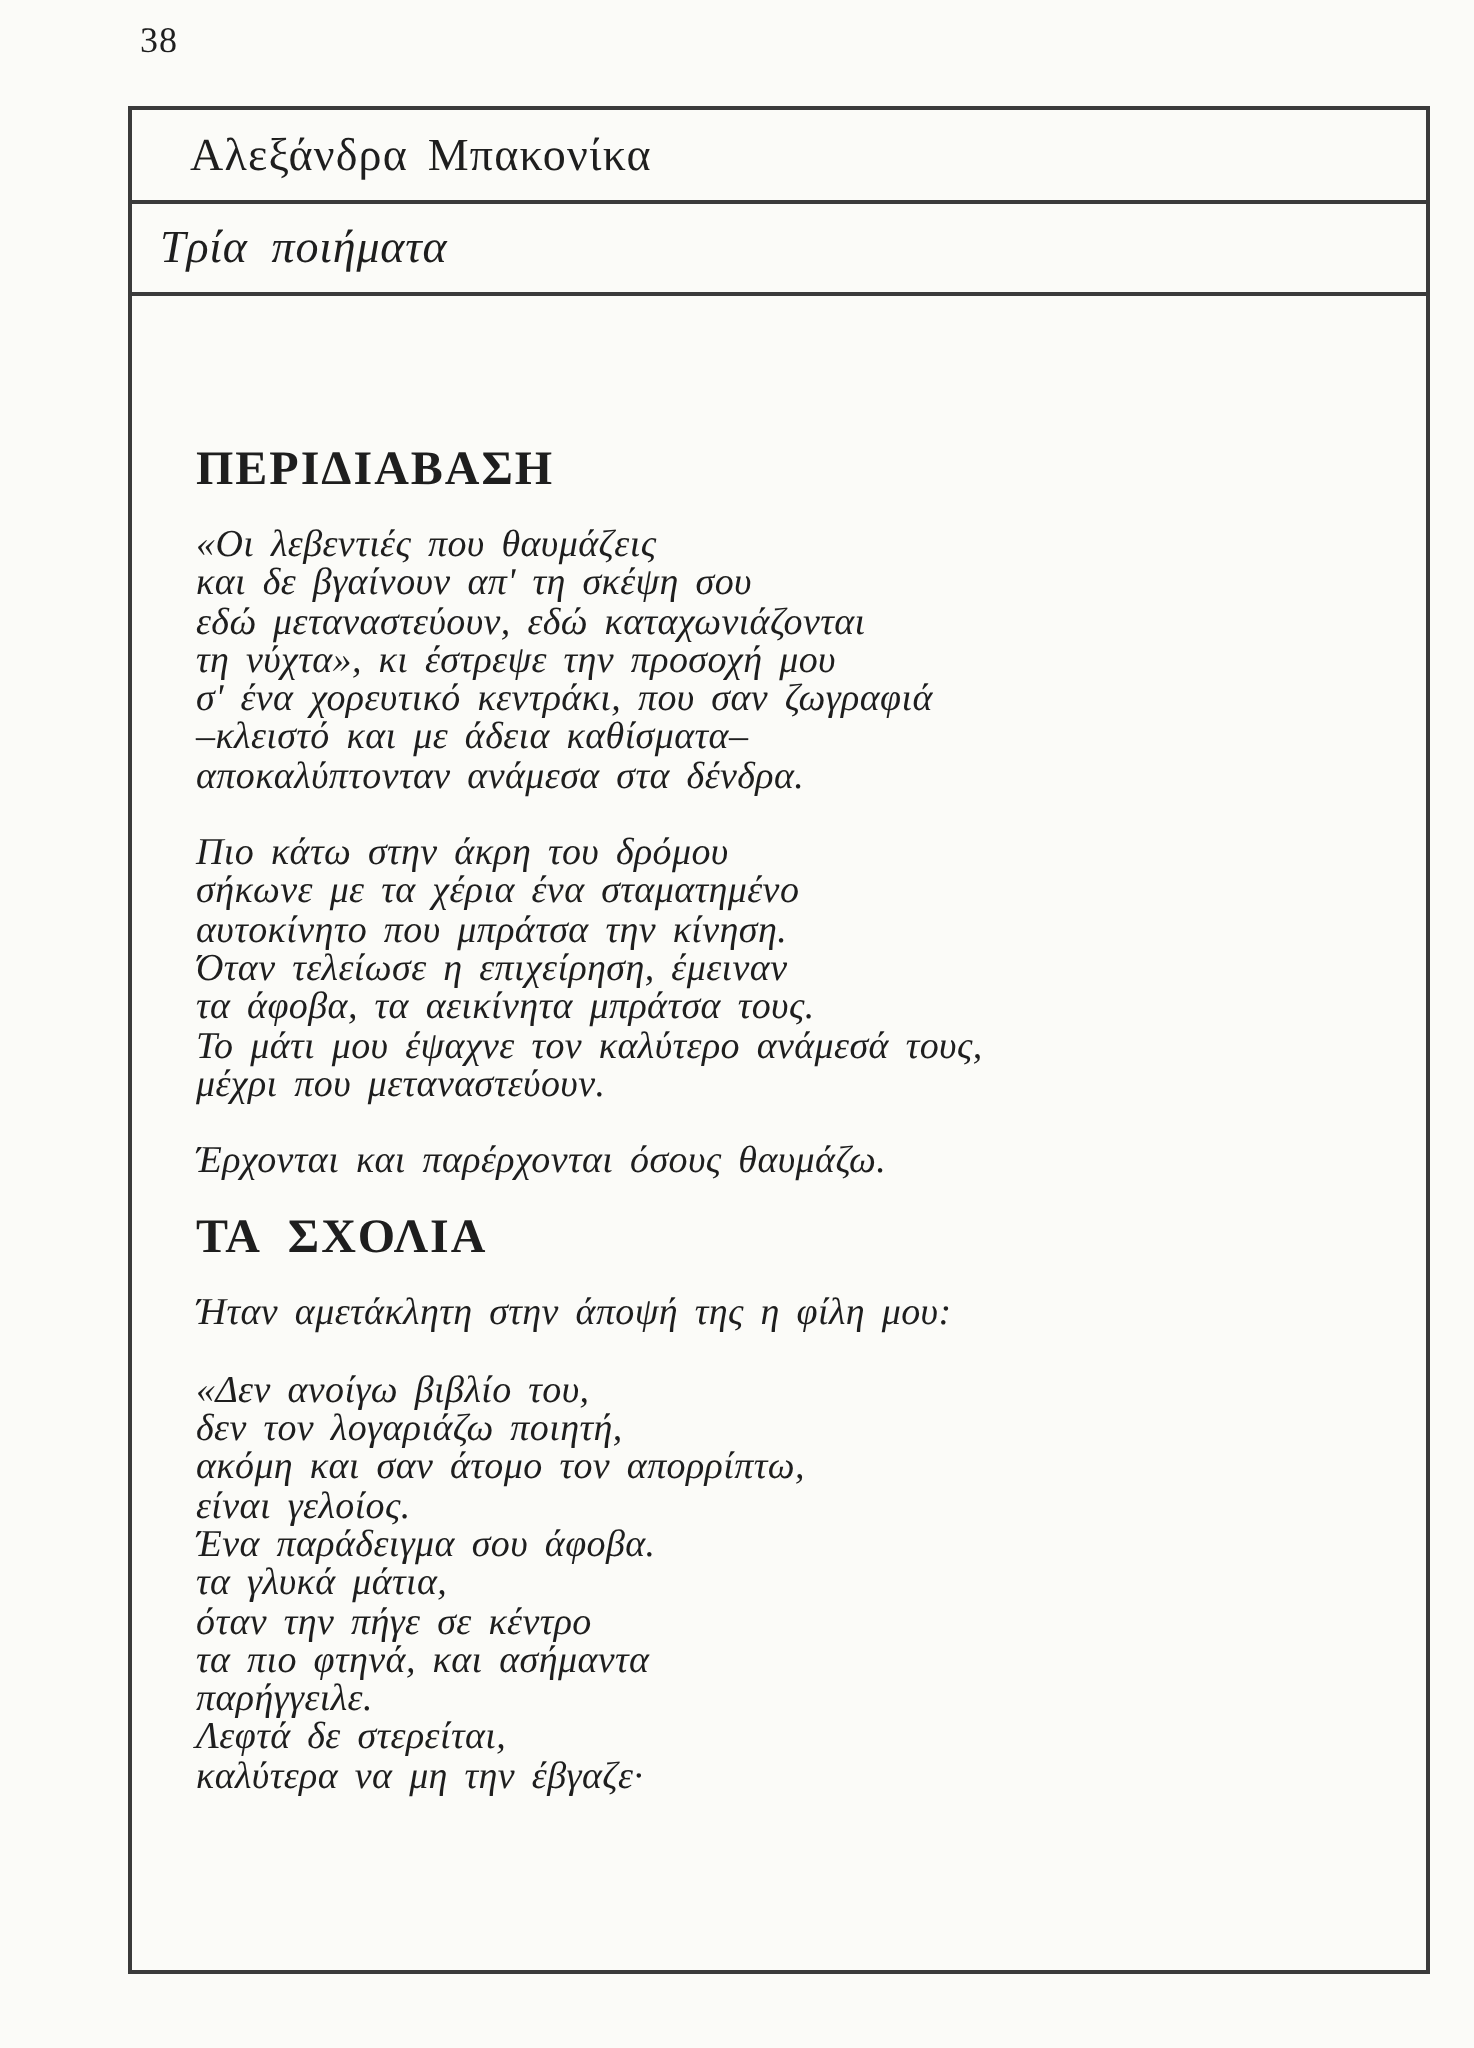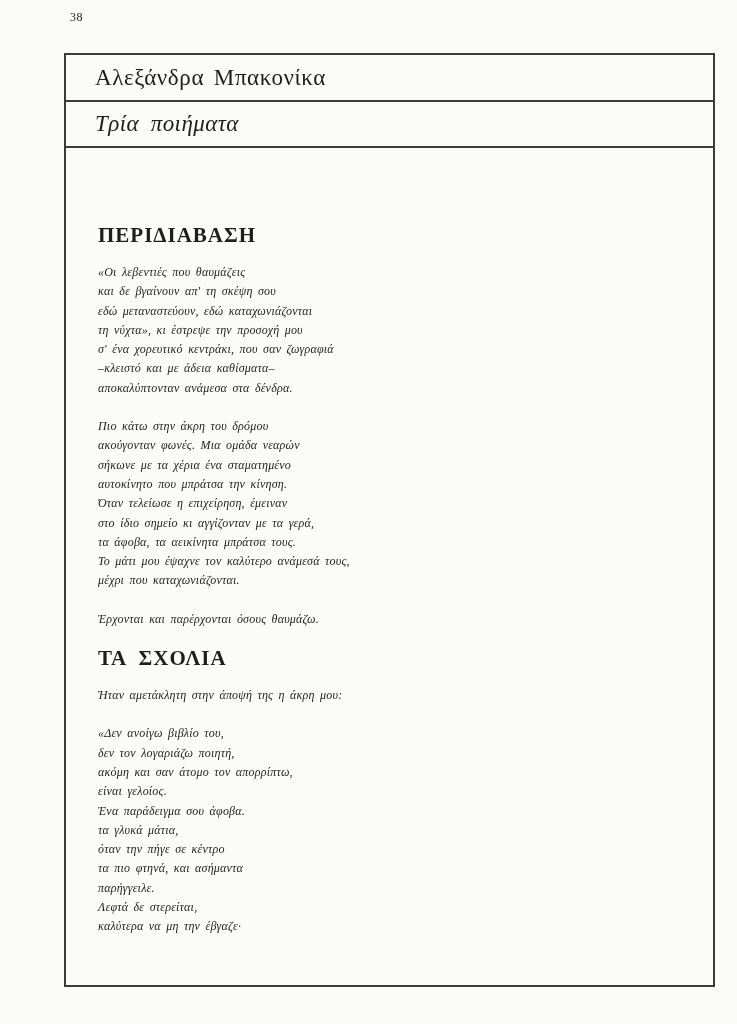--- a/index.html
+++ b/index.html
@@ -12,21 +12,21 @@
     position: relative;
     overflow: hidden;
     background: #fbfbf8;
     color: #1e1e1e;
     font-family: "Liberation Serif", "DejaVu Serif", serif;
   }
   .page-number {
     position: absolute;
     left: 70px;
     top: 10px;
-    font-size: 12px;
+    font-size: 18px;
     letter-spacing: 0.5px;
   }
   .frame {
     position: absolute;
     left: 64px;
     top: 53px;
     width: 651px;
     height: 934px;
     box-sizing: border-box;
     border: 2px solid #3b3b3b;
@@ -41,47 +41,47 @@
     font-size: 23px;
     letter-spacing: 0.6px;
     word-spacing: 0.15em;
   }
   .title-row {
     box-sizing: border-box;
     height: 46px;
     border-bottom: 2px solid #3b3b3b;
     display: flex;
     align-items: center;
-    padding-left: 29px;
+    padding-left: 14px;
     font-size: 23px;
     font-style: italic;
     letter-spacing: 0.4px;
     word-spacing: 0.25em;
   }
   .content {
     padding: 77px 24px 0 32px;
   }
   .poem-title {
     margin: 0 0 18px 0;
-    font-size: 21px;
+    font-size: 24px;
     font-weight: bold;
     font-style: normal;
     letter-spacing: 1px;
     word-spacing: 0.3em;
     line-height: 20px;
   }
   section.poem + section.poem {
     margin-top: 14px;
   }
   .stanza {
     margin: 0 0 19px 0;
   }
   .poem-line {
     font-style: italic;
-    font-size: 12px;
+    font-size: 19px;
     line-height: 19.3px;
     word-spacing: 0.18em;
     letter-spacing: 0.2px;
     white-space: nowrap;
   }
 </style>
 </head>
 <body>
 
 <div class="page-number">38</div>
@@ -100,37 +100,35 @@
           <div class="poem-line">«Οι λεβεντιές που θαυμάζεις</div>
           <div class="poem-line">και δε βγαίνουν απ' τη σκέψη σου</div>
           <div class="poem-line">εδώ μεταναστεύουν, εδώ καταχωνιάζονται</div>
           <div class="poem-line">τη νύχτα», κι έστρεψε την προσοχή μου</div>
           <div class="poem-line">σ' ένα χορευτικό κεντράκι, που σαν ζωγραφιά</div>
           <div class="poem-line">–κλειστό και με άδεια καθίσματα–</div>
           <div class="poem-line">αποκαλύπτονταν ανάμεσα στα δένδρα.</div>
         </div>
         <div class="stanza">
           <div class="poem-line">Πιο κάτω στην άκρη του δρόμου</div>
-          <div class="poem-line">ακούγονταν φωνές. Μια ομάδα νεαρών</div>
           <div class="poem-line">σήκωνε με τα χέρια ένα σταματημένο</div>
           <div class="poem-line">αυτοκίνητο που μπράτσα την κίνηση.</div>
           <div class="poem-line">Όταν τελείωσε η επιχείρηση, έμειναν</div>
-          <div class="poem-line">στο ίδιο σημείο κι αγγίζονταν με τα γερά,</div>
           <div class="poem-line">τα άφοβα, τα αεικίνητα μπράτσα τους.</div>
           <div class="poem-line">Το μάτι μου έψαχνε τον καλύτερο ανάμεσά τους,</div>
-          <div class="poem-line">μέχρι που καταχωνιάζονται.</div>
+          <div class="poem-line">μέχρι που μεταναστεύουν.</div>
         </div>
         <div class="stanza">
           <div class="poem-line">Έρχονται και παρέρχονται όσους θαυμάζω.</div>
         </div>
       </section>
       <section class="poem">
         <h3 class="poem-title">ΤΑ ΣΧΟΛΙΑ</h3>
         <div class="stanza">
-          <div class="poem-line">Ήταν αμετάκλητη στην άποψή της η άκρη μου:</div>
+          <div class="poem-line">Ήταν αμετάκλητη στην άποψή της η φίλη μου:</div>
         </div>
         <div class="stanza">
           <div class="poem-line">«Δεν ανοίγω βιβλίο του,</div>
           <div class="poem-line">δεν τον λογαριάζω ποιητή,</div>
           <div class="poem-line">ακόμη και σαν άτομο τον απορρίπτω,</div>
           <div class="poem-line">είναι γελοίος.</div>
           <div class="poem-line">Ένα παράδειγμα σου άφοβα.</div>
           <div class="poem-line">τα γλυκά μάτια,</div>
           <div class="poem-line">όταν την πήγε σε κέντρο</div>
           <div class="poem-line">τα πιο φτηνά, και ασήμαντα</div>

